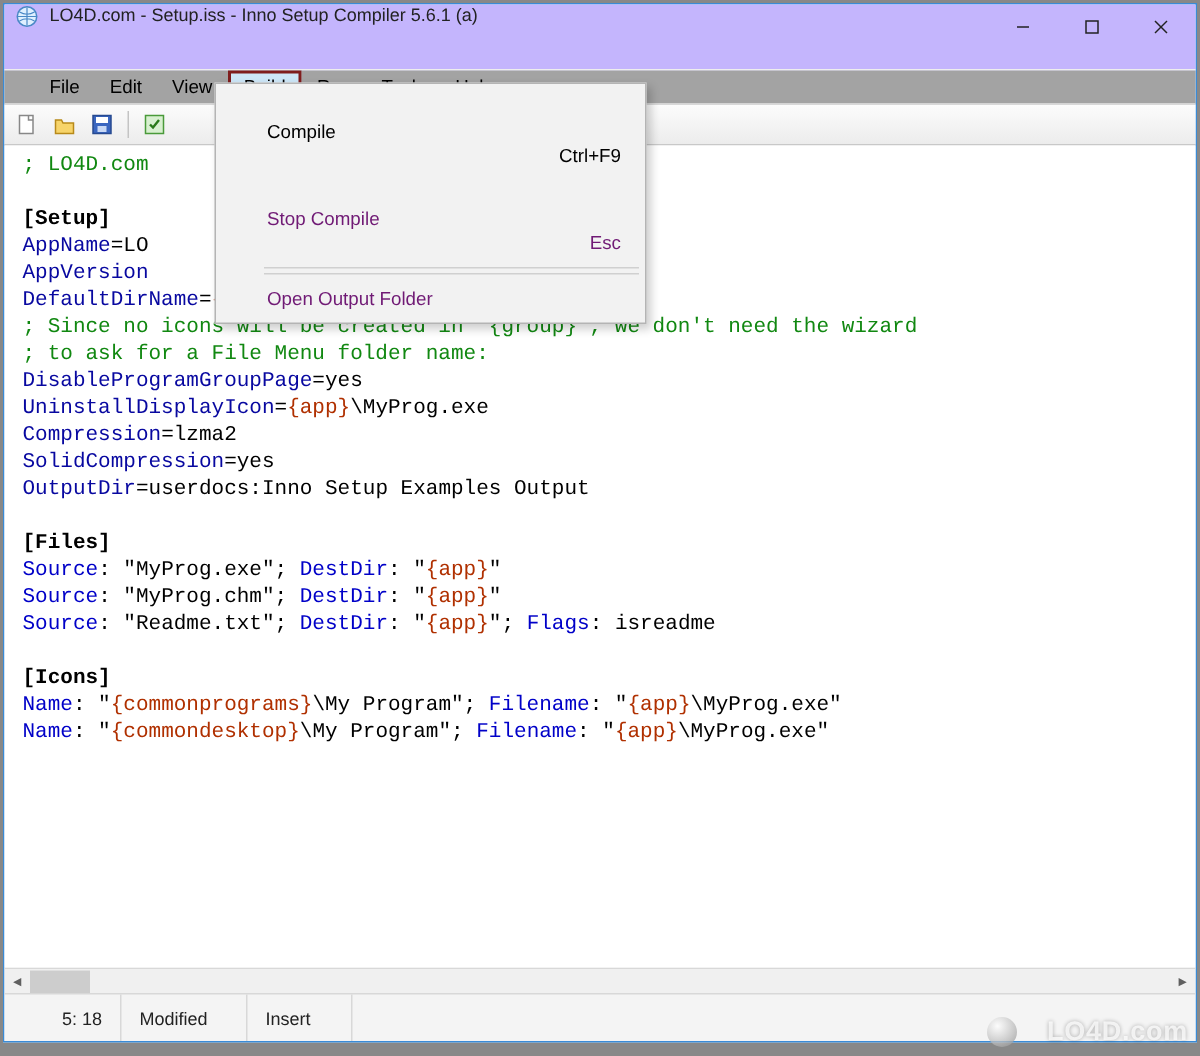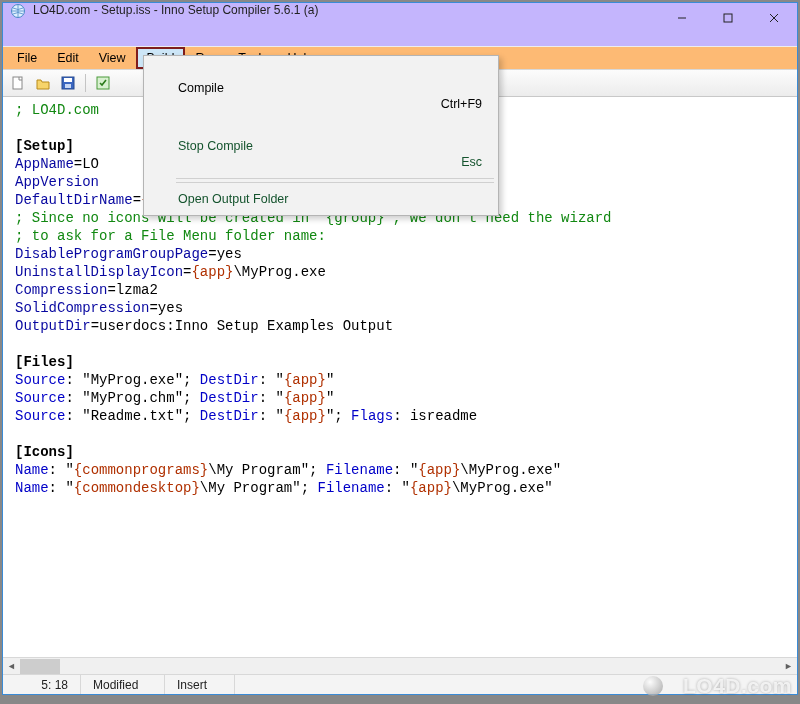--- a/index.html
+++ b/index.html
@@ -42,22 +42,22 @@
     display: flex;
     align-items: center;
     justify-content: center;
     color: #222;
   }
   .winbtn svg { stroke: #222; stroke-width: 1; fill: none; }
   .menubar {
     height: 22px;
     display: flex;
     align-items: stretch;
-    padding: 0 4px;
-    background: #fdba74;
+    padding: 0 20px;
+    background: #a3a3a3;
     font-size: 12.5px;
   }
   .menubar .menuitem {
     padding: 2px 10px;
     display: flex;
     align-items: center;
     cursor: default;
     color: #000;
   }
   .menubar .menuitem.active {
@@ -118,62 +118,62 @@
     display:flex;align-items:center;justify-content:center;
     color:#606060;font-size:9px;
   }
   .scroll-h .thumb {
     width: 40px; height: 15px;
     background: #cdcdcd;
     border-radius:0;
   }
   .scroll-h .track { flex:1; }
   .statusbar {
-    height: 20px;
+    height: 32px;
     background: #f4f4f4;
     border-top: 1px solid #d8d8d8;
     display: flex;
     align-items: center;
     font-size: 12px;
     color: #222;
   }
   .statusbar .cell {
     padding: 0 12px;
     height: 100%;
     display:flex;align-items:center;
     border-right: 1px solid #d8d8d8;
   }
   .dropdown {
     position: absolute;
     left: 140px; top: 52px;
-    width: 356px;
+    width: 288px;
     background: #f2f2f2;
     border: 1px solid #b4b4b4;
     box-shadow: 3px 3px 6px rgba(0,0,0,0.2);
     padding: 3px 2px;
     z-index: 50;
   }
   .dropdown .dditem {
     display: flex;
     align-items: center;
     padding: 6px 14px 6px 32px;
     font-size: 12.5px;
     color: #000;
   }
-  .dropdown .dditem.disabled { color: #14532d; }
+  .dropdown .dditem.disabled { color: #701a75; }
   .dropdown .dditem .shortcut { margin-left:auto; color:inherit;margin-top:32px; }
   .dropdown .ddsep {
     height:1px;
     background:#d0d0d0;
     margin: 3px 2px 3px 30px;
   }
   .watermark {
     position: absolute;
     right: 8px; bottom: 6px;
-    font-size: 21px;
+    font-size: 18px;
     font-weight: 600;
     color: rgba(255,255,255,0.75);
     font-family: Arial, sans-serif;
     letter-spacing: 0.5px;
     z-index: 200;
     text-shadow: 0 0 3px rgba(0,0,0,0.3);
     display:flex;align-items:center;gap:20px;
   }
   .watermark .globe{
     width:20px;height:20px;border-radius:50%;

